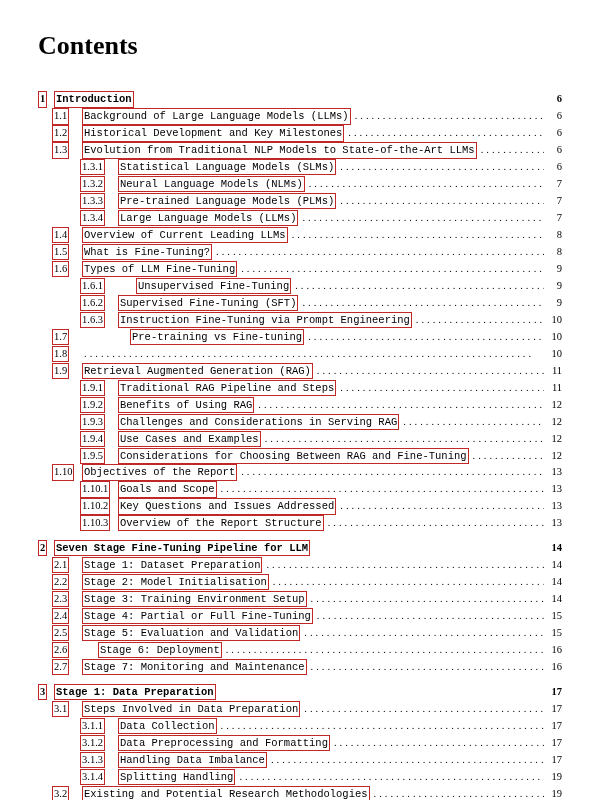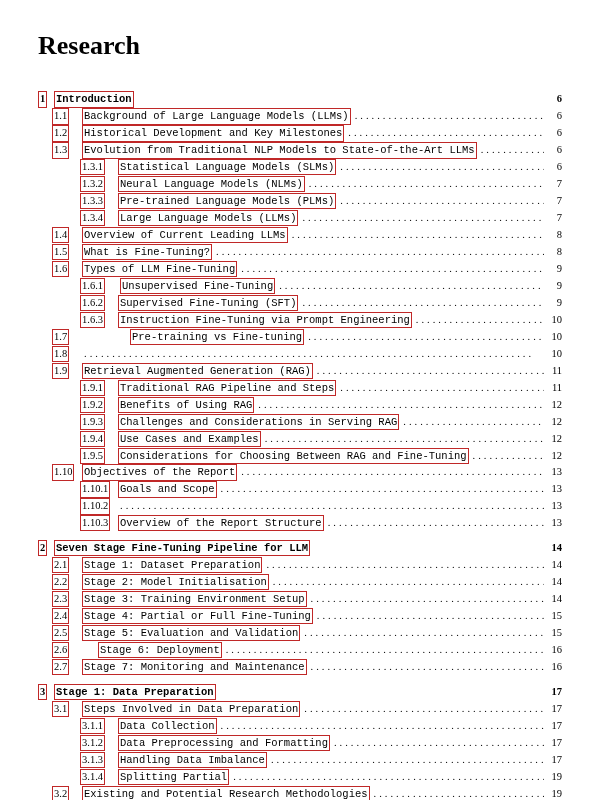--- a/index.html
+++ b/index.html
@@ -53,21 +53,21 @@
   .lvl-chapter .label-col { font-weight: bold; }
   .lvl-chapter .page-col { font-weight: bold; }
   .lvl-section { padding-left: 14px; }
   .lvl-section .num-col { width: 28px; }
   .lvl-subsection { padding-left: 42px; justify-content: space-between; }
   .lvl-subsection .num-col { width: 36px; }
 </style>
 </head>
 <body>
 
-<div class="title">Research</div>
+<div class="title">Contents</div>
 
 <div id="toc-container">
     <div class="toc-row lvl-chapter">
       <span class="num-col"><span class="link">1</span></span>
       <span class="label-col" style="margin-left: 2px;"><span class="link">Introduction</span></span>
       <span class="leader"></span>
       <span class="page-col">6</span>
     </div>
     <div class="toc-row lvl-section">
       <span class="num-col"><span class="link">1.1</span></span>
@@ -124,21 +124,21 @@
       <span class="page-col">8</span>
     </div>
     <div class="toc-row lvl-section">
       <span class="num-col"><span class="link">1.6</span></span>
       <span class="label-col" style="margin-left: 2px;"><span class="link">Types of LLM Fine-Tuning</span></span>
       <span class="leader">................................................................................</span>
       <span class="page-col">9</span>
     </div>
     <div class="toc-row lvl-subsection">
       <span class="num-col"><span class="link">1.6.1</span></span>
-      <span class="label-col" style="margin-left: 4px;"><span class="link">Unsupervised Fine-Tuning</span></span>
+      <span class="label-col" style="margin-left: 20px;"><span class="link">Unsupervised Fine-Tuning</span></span>
       <span class="leader">................................................................................</span>
       <span class="page-col">9</span>
     </div>
     <div class="toc-row lvl-subsection">
       <span class="num-col"><span class="link">1.6.2</span></span>
       <span class="label-col" style="margin-left: 2px;"><span class="link">Supervised Fine-Tuning (SFT)</span></span>
       <span class="leader">................................................................................</span>
       <span class="page-col">9</span>
     </div>
     <div class="toc-row lvl-subsection">
@@ -201,20 +201,21 @@
       <span class="page-col">13</span>
     </div>
     <div class="toc-row lvl-subsection">
       <span class="num-col"><span class="link">1.10.1</span></span>
       <span class="label-col" style="margin-left: 2px;"><span class="link">Goals and Scope</span></span>
       <span class="leader">................................................................................</span>
       <span class="page-col">13</span>
     </div>
     <div class="toc-row lvl-subsection">
       <span class="num-col"><span class="link">1.10.2</span></span>
+      <span class="label-col" style="margin-left: 2px;"><span class="link">Key Questions and Issues Addressed</span></span>
       <span class="leader">................................................................................</span>
       <span class="page-col">13</span>
     </div>
     <div class="toc-row lvl-subsection">
       <span class="num-col"><span class="link">1.10.3</span></span>
       <span class="label-col" style="margin-left: 2px;"><span class="link">Overview of the Report Structure</span></span>
       <span class="leader">................................................................................</span>
       <span class="page-col">13</span>
     </div>
     <div class="toc-row lvl-chapter" style="margin-top: 8px;">
@@ -290,21 +291,21 @@
       <span class="page-col">17</span>
     </div>
     <div class="toc-row lvl-subsection">
       <span class="num-col"><span class="link">3.1.3</span></span>
       <span class="label-col" style="margin-left: 2px;"><span class="link">Handling Data Imbalance</span></span>
       <span class="leader">................................................................................</span>
       <span class="page-col">17</span>
     </div>
     <div class="toc-row lvl-subsection">
       <span class="num-col"><span class="link">3.1.4</span></span>
-      <span class="label-col" style="margin-left: 2px;"><span class="link">Splitting Partial</span></span>
+      <span class="label-col" style="margin-left: 2px;"><span class="link">Splitting Handling</span></span>
       <span class="leader">................................................................................</span>
       <span class="page-col">19</span>
     </div>
     <div class="toc-row lvl-section">
       <span class="num-col"><span class="link">3.2</span></span>
       <span class="label-col" style="margin-left: 2px;"><span class="link">Existing and Potential Research Methodologies</span></span>
       <span class="leader">................................................................................</span>
       <span class="page-col">19</span>
     </div>
   </div>

